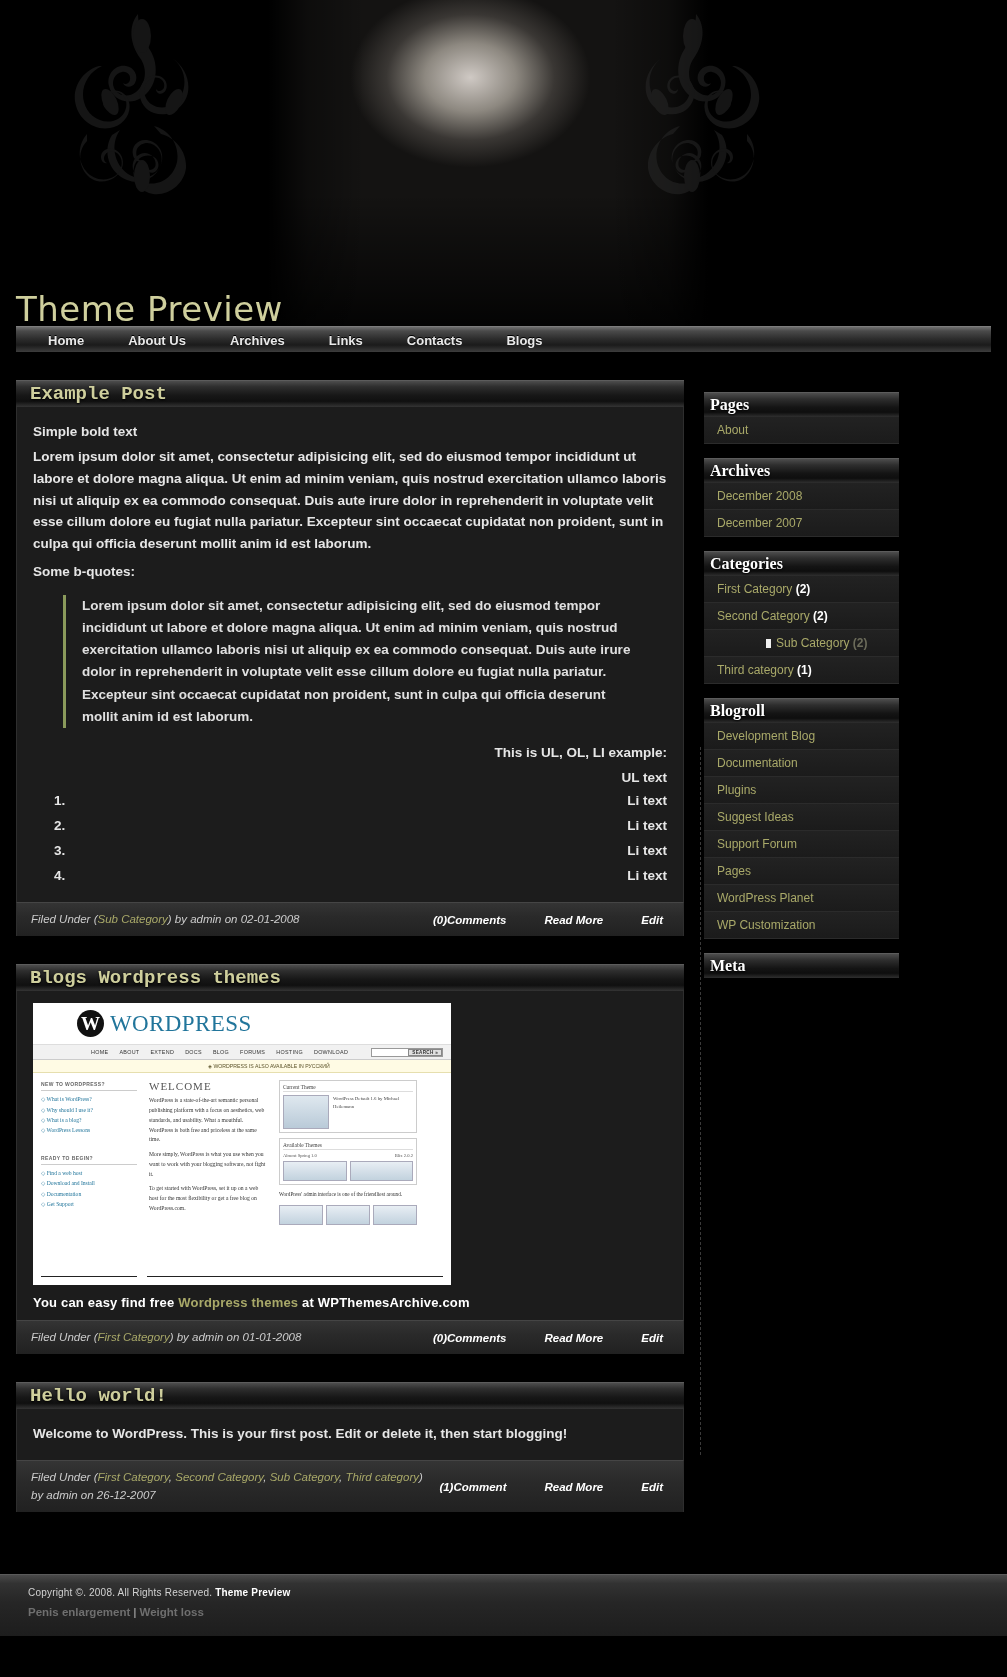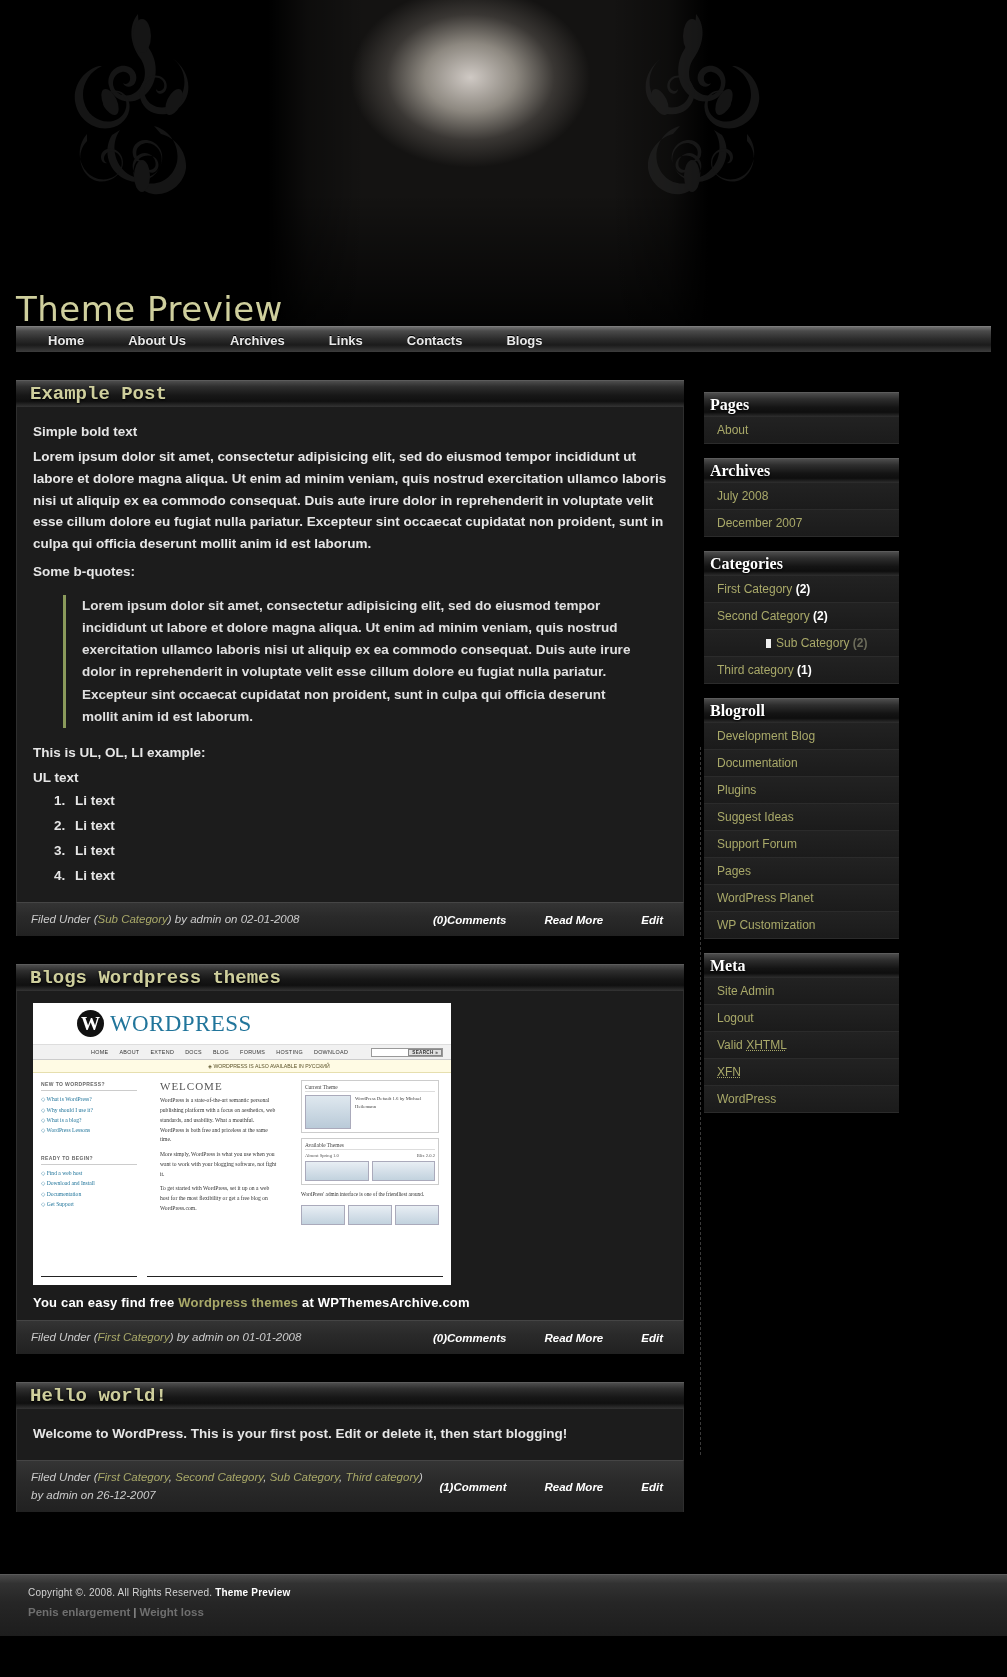--- a/index.html
+++ b/index.html
@@ -140,21 +140,21 @@
     margin: 12px 0 14px 30px;
     padding: 0 0 0 16px;
     border-left: 3px solid #8a9a5b;
     color: #e0e0e0;
     font-weight: bold;
     font-size: 13.5px;
     line-height: 1.64;
     max-width: 570px;
   }
 
-  .list-block { margin-top: 2px; }
+  .list-block { margin-top: 2px; text-align: right; }
   .list-block ul { list-style: none; margin: 0; padding: 0; }
   .list-block ul li { margin-bottom: 2px; }
   .list-block .ol-wrap { margin-left: 32px; }
   .list-block ol { margin: 0 0 0 36px; padding: 0; }
   .list-block ol li { margin-bottom: 3px; padding-left: 6px; }
 
   
   .post-meta {
     background: linear-gradient(180deg, #343434 0%, #2a2a2a 40%, #212121 100%);
     border-top: 1px solid #454545;
@@ -225,21 +225,21 @@
   .wp-search b {
     font-size: 4.6px; background: #e0e0e0; border: 1px solid #888;
     padding: 0 3px; font-family: "Liberation Sans", sans-serif;
   }
   .wp-notice {
     height: 13px; background: #fffbe4; border-bottom: 1px solid #e6dfae;
     font-family: "Liberation Sans", sans-serif;
     font-size: 5.2px; color: #5a5128;
     display: flex; align-items: center; padding-left: 175px;
   }
-  .wp-cols { display: flex; padding: 7px 8px 0 8px; gap: 23px; }
+  .wp-cols { display: flex; padding: 7px 8px 0 8px; gap: 12px; }
   .wp-col-l { width: 96px; font-size: 5.6px; color: #21759b; line-height: 1.85; }
   .wp-col-l .hd { color: #666; font-weight: bold; font-size: 5px; letter-spacing: .4px; border-bottom: 1px solid #ccc; margin-bottom: 3px; padding-bottom: 1px; font-family: "Liberation Sans", sans-serif;}
   .wp-col-m { width: 118px; }
   .wp-col-m h4 { font-size: 11px; color: #555; font-weight: normal; letter-spacing: 1px; margin-bottom: 4px; }
   .wp-col-m p { font-size: 5.6px; color: #333; line-height: 1.75; margin-bottom: 5px; }
   .wp-col-r { width: 138px; }
   .wp-panel { border: 1px solid #ccc; margin-bottom: 5px; padding: 3px; }
   .wp-panel .t { font-size: 5.4px; color: #444; border-bottom: 1px solid #ddd; padding-bottom: 1px; margin-bottom: 3px; }
   .wp-thumb { height: 34px; background: linear-gradient(180deg,#dfe8ef,#b9cad8); border: 1px solid #aab; }
   .wp-mini-row { display: flex; gap: 3px; margin-top: 3px; }
@@ -526,21 +526,21 @@
             </li>
         </ul>
       </section>
 
       <section class="widget">
         <div class="widget-title-bar">
           <h3 class="widget-title">Archives</h3>
         </div>
         <ul>
           <li>
-              <a>July 2008</a>
+              <a>December 2008</a>
             </li>
           <li>
               <a>December 2007</a>
             </li>
         </ul>
       </section>
 
       <section class="widget">
         <div class="widget-title-bar">
           <h3 class="widget-title">Categories</h3>
@@ -590,37 +590,20 @@
           <li>
               <a>WP Customization</a>
             </li>
         </ul>
       </section>
 
       <section class="widget">
         <div class="widget-title-bar">
           <h3 class="widget-title">Meta</h3>
         </div>
-        <ul>
-          <li>
-              <a>Site Admin</a>
-            </li>
-          <li>
-              <a>Logout</a>
-            </li>
-          <li>
-              <a><span>Valid </span><span class="abbr">XHTML</span></a>
-            </li>
-          <li>
-              <a><span class="abbr">XFN</span></a>
-            </li>
-          <li>
-              <a>WordPress</a>
-            </li>
-        </ul>
       </section>
 
     </aside>
   </div>
 
   <footer class="footer">
     <div class="copyright">
       <span>Copyright ©. 2008. All Rights Reserved. </span><b>Theme Preview</b>
     </div>
     <div class="footer-links">

